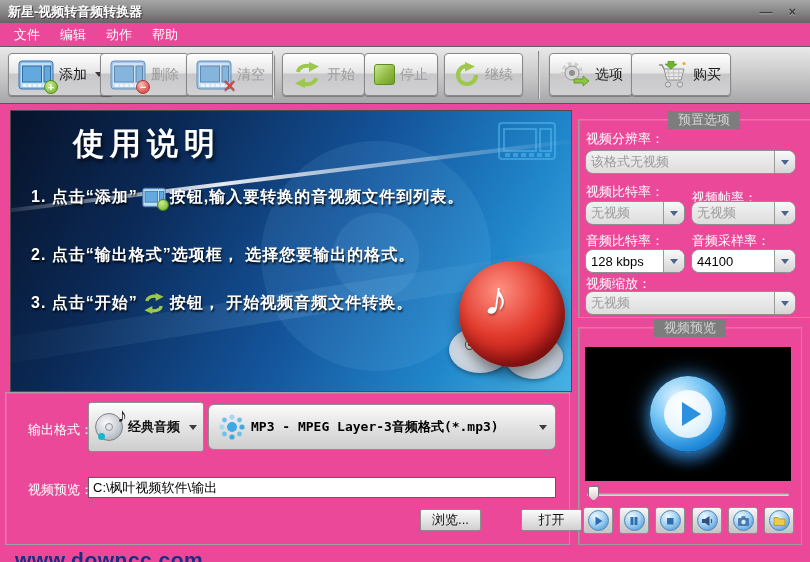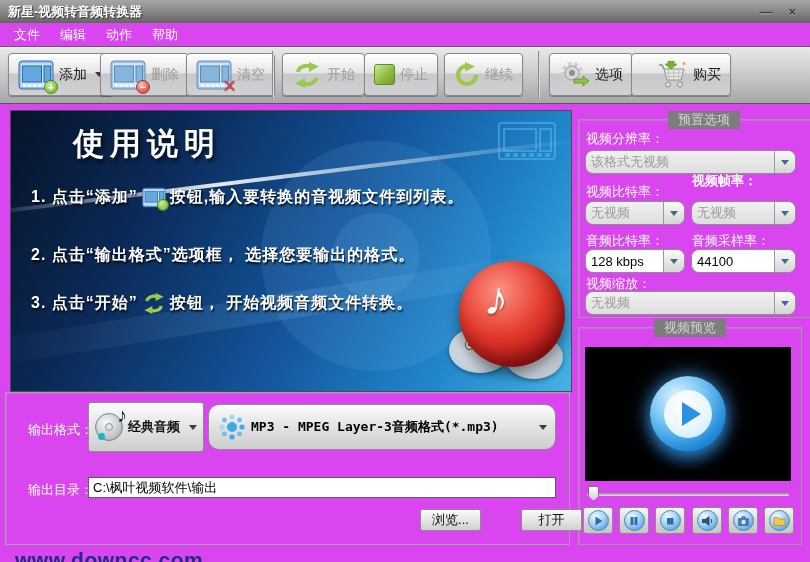--- a/index.html
+++ b/index.html
@@ -1,17 +1,17 @@
 <!DOCTYPE html>
 <html><head>
 <meta charset="utf-8">
 <style>
   html,body{margin:0;padding:0;}
   body{width:810px;height:562px;overflow:hidden;font-family:"Liberation Sans","DejaVu Sans",sans-serif;}
-  #app{position:relative;width:810px;height:562px;background:#d946ef;overflow:hidden;}
+  #app{position:relative;width:810px;height:562px;background:#ec4899;overflow:hidden;}
 
   
   .titlebar{position:absolute;left:0;top:0;right:0;height:23px;
     background:linear-gradient(#a6a6a6,#8b8b8b 45%,#646464);display:flex;align-items:center;padding:0 8px;box-sizing:border-box;}
   .wtitle{color:#fff;font-weight:bold;font-size:13px;text-shadow:1px 1px 1px rgba(0,0,0,.6);}
   .win-controls{margin-left:auto;display:flex;gap:16px;align-items:center;padding-right:6px;}
   .win-btn{color:#3e3e3e;font-weight:bold;font-size:13px;line-height:1;text-shadow:0 1px 0 rgba(255,255,255,.35);cursor:default;}
 
   
   .menubar{position:absolute;left:0;top:23px;right:0;height:23px;display:flex;align-items:center;padding:0 4px;color:#fff;font-size:13px;}
@@ -105,21 +105,21 @@
   .obox{position:absolute;left:5px;top:392px;width:565px;height:153px;border:1px solid #a2a2a2;
     box-shadow:inset 1px 1px 0 rgba(255,255,255,.12);box-sizing:border-box;}
   .cat-btn{position:absolute;left:88px;top:402px;width:116px;height:50px;border:1px solid #8d8d8d;border-radius:3px;box-sizing:border-box;
     background:linear-gradient(#fcfcfc,#e2e2e2 55%,#cdcdcd);box-shadow:inset 0 1px 0 #fff;
     display:flex;align-items:center;gap:5px;padding:0 6px;font-size:13px;font-weight:bold;color:#111;cursor:default;}
   .cd-icon{position:relative;width:28px;height:28px;border-radius:50%;border:1px solid #7b828a;box-sizing:border-box;flex:0 0 auto;
     background:radial-gradient(circle at 40% 35%,#fafafa,#c8cdd3 55%,#959ca5);}
   .cd-hole{position:absolute;left:9px;top:9px;width:8px;height:8px;border-radius:50%;background:#e0e4e8;border:1px solid #8c9299;box-sizing:border-box;}
   .cd-note{position:absolute;right:-5px;top:-10px;font-size:20px;font-weight:bold;color:#1c1c1c;}
   .cd-dot{position:absolute;left:2px;bottom:0px;width:7px;height:7px;border-radius:50%;background:#18b6c8;}
-  .fmt-dd{position:absolute;left:208px;top:404px;width:348px;height:46px;border:1px solid #8d8d8d;border-radius:11px;box-sizing:border-box;
+  .fmt-dd{position:absolute;left:208px;top:404px;width:348px;height:46px;border:1px solid #8d8d8d;border-radius:6px;box-sizing:border-box;
     background:linear-gradient(#fbfbfb,#e0e0e0 55%,#cecece);box-shadow:inset 0 1px 0 #fff;
     display:flex;align-items:center;gap:4px;padding:0 8px;cursor:default;}
   .fmt-text{flex:1;font-family:"DejaVu Sans Mono","Liberation Mono",monospace;font-weight:bold;font-size:13px;color:#000;white-space:nowrap;overflow:hidden;}
   .dir-input{position:absolute;left:88px;top:477px;width:468px;height:21px;box-sizing:border-box;border:1px solid #5f5f5f;
     background:#fff;font-size:13px;padding:0 4px;color:#000;font-family:"Liberation Sans","DejaVu Sans",sans-serif;}
   .small-btn{position:absolute;top:509px;width:61px;height:22px;border:1px solid #8d8d8d;border-radius:2px;box-sizing:border-box;
     background:linear-gradient(#fbfbfb,#e1e1e1 60%,#cfcfcf);box-shadow:inset 0 1px 0 #fff;
     display:flex;align-items:center;justify-content:center;font-size:13px;color:#111;cursor:default;}
   .watermark{position:absolute;left:15px;top:548px;font-size:21px;font-weight:bold;color:#1c2e80;letter-spacing:.5px;}
 </style>
@@ -343,21 +343,21 @@
 
     <span class="wlbl" style="left:7px;top:10px;">视频分辨率：</span>
     <div class="dd off" style="left:6px;top:30px;width:211px;">
       <span class="val">该格式无视频</span>
       <span class="btn">
           <span class="tri"></span>
         </span>
     </div>
 
     <span class="wlbl" style="left:7px;top:63px;">视频比特率：</span>
-    <span class="wlbl" style="left:113px;top:52px;font-weight:bold;">视频帧率：</span>
+    <span class="wlbl" style="left:113px;top:69px;">视频帧率：</span>
     <div class="dd off" style="left:6px;top:81px;width:100px;">
       <span class="val">无视频</span>
       <span class="btn">
           <span class="tri"></span>
         </span>
     </div>
     <div class="dd off" style="left:112px;top:81px;width:105px;">
       <span class="val">无视频</span>
       <span class="btn">
           <span class="tri"></span>
@@ -477,21 +477,21 @@
         <circle cx="15" cy="25" r="2.6" fill="#3fa9e8"></circle>
         <circle cx="7.5" cy="22" r="2.4" fill="#6fbfee"></circle>
         <circle cx="5" cy="15" r="2.6" fill="#a4d7f3"></circle>
         <circle cx="7.5" cy="8" r="2.4" fill="#6fbfee"></circle>
       </svg>
     </span>
     <span class="fmt-text">MP3 - MPEG Layer-3音频格式(*.mp3)</span>
     <span class="caret"></span>
   </div>
 
-  <span class="wlbl" style="left:28px;top:481px;">输出目录：</span>
+  <span class="wlbl" style="left:28px;top:481px;">视频预览：</span>
   <input class="dir-input" value="C:\枫叶视频软件\输出" style="">
 
   <div class="small-btn" style="left:420px;">浏览...</div>
   <div class="small-btn" style="left:521px;">打开</div>
 
   <span class="watermark">www.downcc.com</span>
 
 </div>
 
 </body></html>

